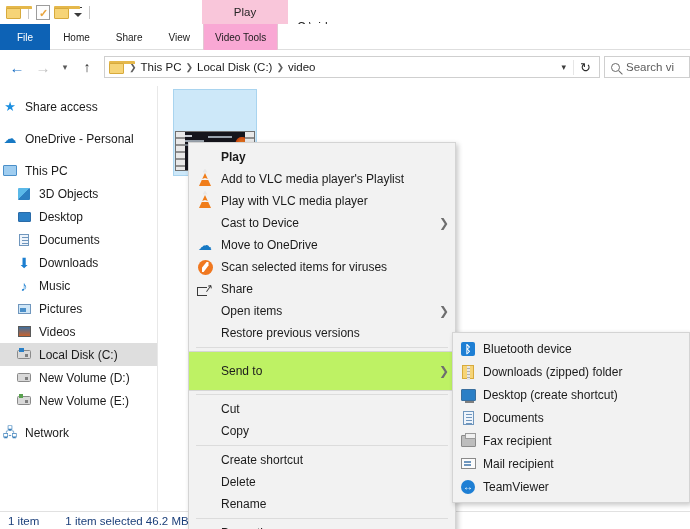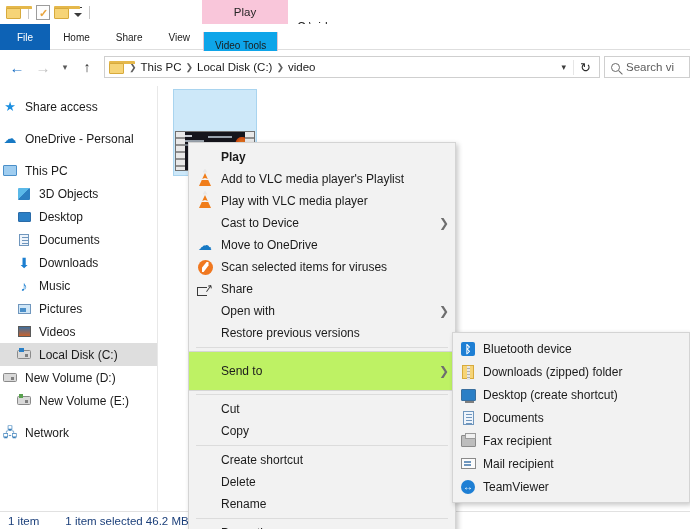--- a/index.html
+++ b/index.html
@@ -78,24 +78,23 @@
   .tab {
     display: flex; align-items: center; justify-content: center;
     padding: 0 13px; font-size: 10px; color: #1b1b1b;
     height: 26px; cursor: default;
   }
   .tab.file {
     background: #0d62b5; color: #ffffff; font-weight: normal;
     padding: 0 17px;
   }
   .tab.tooltab {
-    background: #0ea5e9;
+    background: #f9a8d4;
     border-left: 1px solid #e3c7d2; border-right: 1px solid #e3c7d2;
     padding: 0 11px;
-    margin-top: 8px;
   }
   .ribbon-fill { flex: 1; }
 
   
   .addrbar {
     position: absolute; left: 0; top: 51px; width: 690px; height: 32px;
     background: #ffffff;
     display: flex; align-items: center;
   }
   .nav-btns { display: flex; align-items: center; gap: 0px; padding-left: 4px; }
@@ -491,21 +490,21 @@
           <span class="g-video"></span>
         </span>
       <span class="nav-label">Videos</span>
     </div>
     <div class="nav-item selected" style="padding-left:14px">
       <span class="nav-ico">
           <span class="g-drive sys"></span>
         </span>
       <span class="nav-label">Local Disk (C:)</span>
     </div>
-    <div class="nav-item" style="">
+    <div class="nav-item" style="padding-left:14px">
       <span class="nav-ico">
           <span class="g-drive"></span>
         </span>
       <span class="nav-label">New Volume (D:)</span>
     </div>
     <div class="nav-item" style="padding-left:14px">
       <span class="nav-ico">
           <span class="g-drive e"></span>
         </span>
       <span class="nav-label">New Volume (E:)</span>
@@ -590,21 +589,21 @@
             <span class="box"></span>
             <span class="arr">↗</span>
           </span>
       </span>
       <span class="mi-label">Share</span>
       <span class="mi-arrow"></span>
     </div>
 
     <div class="mi">
       <span class="mi-ico"></span>
-      <span class="mi-label">Open with</span>
+      <span class="mi-label">Open items</span>
       <span class="mi-arrow">❯</span>
     </div>
 
     <div class="mi">
       <span class="mi-ico"></span>
       <span class="mi-label">Restore previous versions</span>
       <span class="mi-arrow"></span>
     </div>
 
     <div class="mi-sep"></div>

